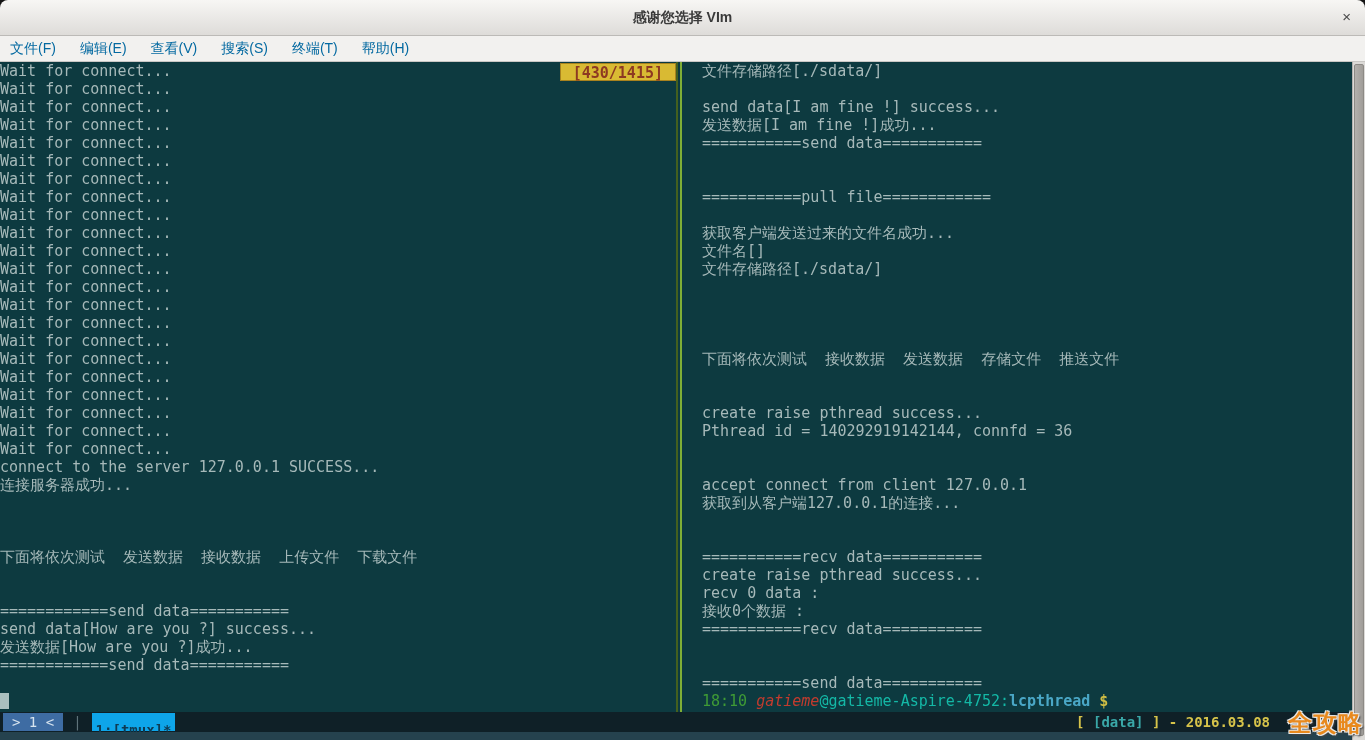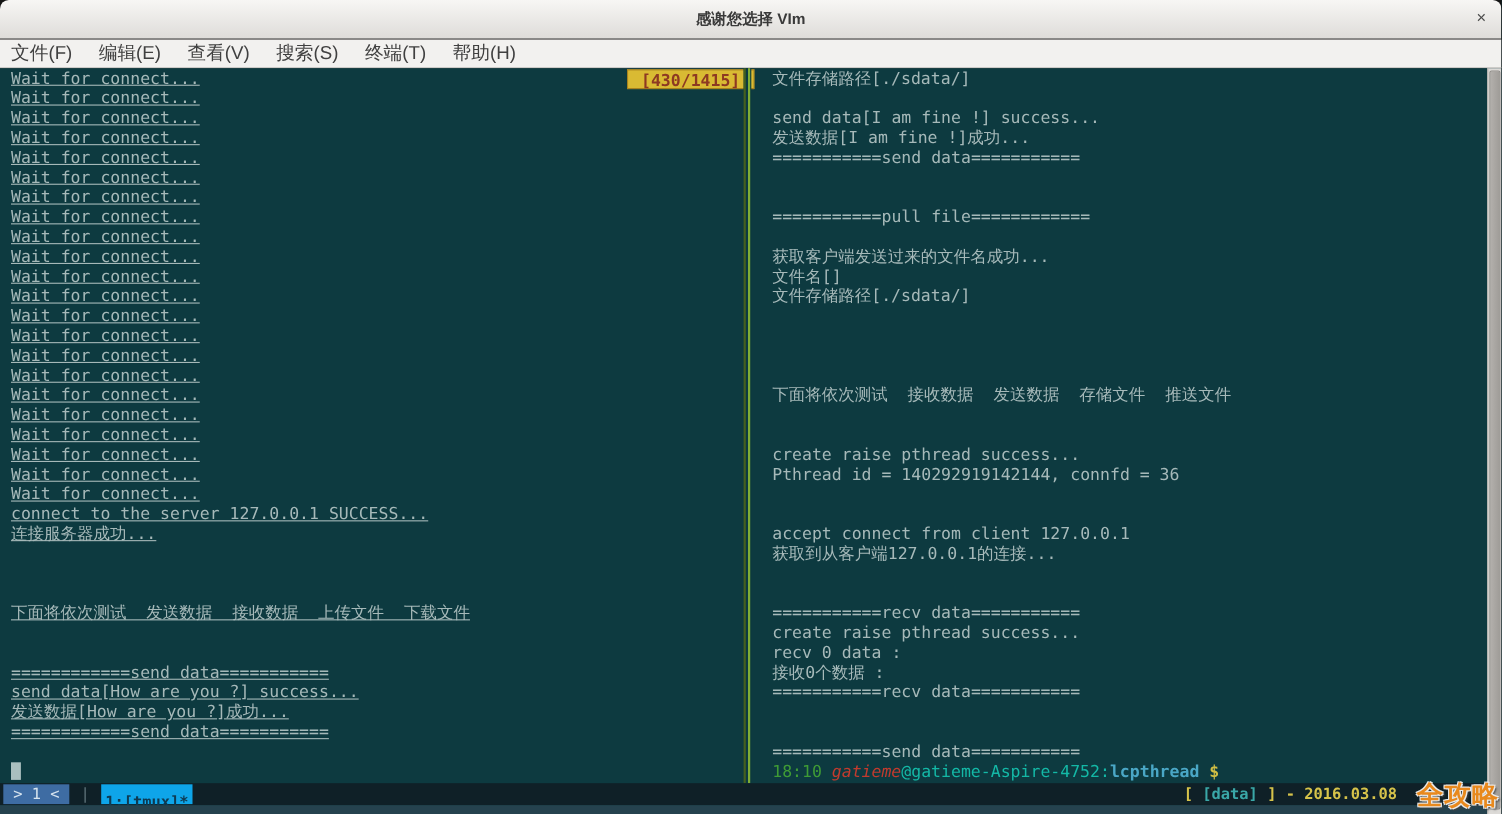--- a/index.html
+++ b/index.html
@@ -13,29 +13,29 @@
     border-radius:8px 8px 0 0; }
   .title { position:absolute; left:0; right:0; top:9px; text-align:center;
     font-family:"Liberation Sans", sans-serif; font-size:14px; font-weight:bold; color:#3a3a3a; }
   .close { position:absolute; right:14px; top:8px; font-family:"Liberation Sans", sans-serif;
     font-size:15px; color:#4a4a4a; cursor:pointer; }
 
   
   .menubar { position:absolute; left:0; top:36px; width:1365px; height:26px;
     background:#f2f1ef; border-bottom:1px solid #c9c7c4; display:flex; align-items:center;
     padding-left:10px; }
-  .menu-item { font-family:"Liberation Sans", sans-serif; font-size:17px; color:#404040;
+  .menu-item { font-family:"Liberation Sans", sans-serif; font-size:14px; color:#0369a1;
     margin-right:24px; cursor:default; }
 
   
   .terminal { position:absolute; left:0; top:62px; width:1365px; height:678px;
     background:#0d3a40; font-size:15px; color:#a6b9b9; }
   .trow { height:18px; line-height:18px; white-space:pre; overflow:hidden; }
 
-  .pane-left  { position:absolute; left:10px;   top:0; width:676px; height:678px; overflow:hidden;text-decoration:underline; }
+  .pane-left  { position:absolute; left:0;   top:0; width:676px; height:678px; overflow:hidden; }
   .pane-right { position:absolute; left:683px; top:0; width:669px; height:650px; overflow:hidden; padding-left:19px; }
 
   .divider { position:absolute; left:676px; top:0; width:7px; height:650px; background:#0d3a40; }
   .divider .dim    { position:absolute; left:0;  top:0; width:2px; height:100%; background:#44601f; }
   .divider .bright { position:absolute; left:4px; top:0; width:2px; height:100%; background:#7fae36; }
 
   .badge { position:absolute; top:1px; right:0; height:18px; line-height:18px;
     background:#d9ba33; color:#8d3922; font-weight:bold; padding:0 12px; border:1px solid #a8821e; }
 
   .cursor-block { position:absolute; left:0; top:631px; width:9px; height:16px; background:#aabfbf; }

